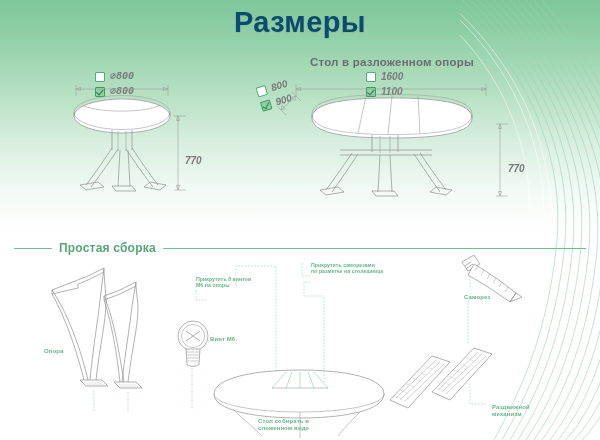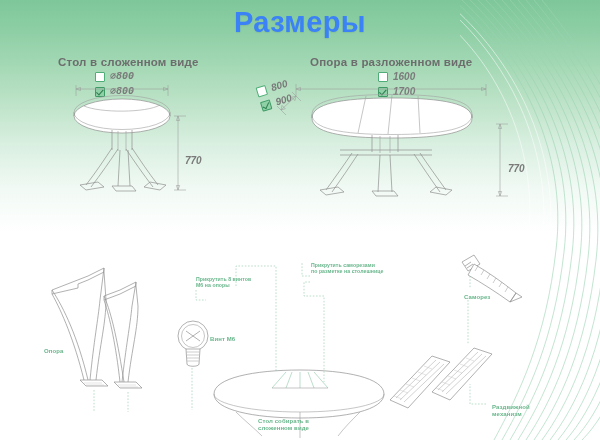--- a/index.html
+++ b/index.html
@@ -18,21 +18,21 @@
     background:linear-gradient(180deg,#7ec79a 0%,#8fcfa6 14%,#b6e0c2 40%,#d9efe0 62%,#f2faf5 82%,#ffffff 100%);
   }
   .bg-white-lower{
     position:absolute;left:0;top:232px;width:600px;height:208px;background:#ffffff;
   }
   .swoosh{position:absolute;right:0;top:0;width:140px;height:440px;pointer-events:none;}
 
   
   .title{
     position:absolute;left:0;top:6px;width:600px;text-align:center;
-    font-size:29px;font-weight:bold;color:#3b82f6;letter-spacing:.4px;
+    font-size:29px;font-weight:bold;color:#0c4a6e;letter-spacing:.4px;
     text-shadow:0 1px 1px rgba(120,170,140,.35);
   }
 
   
   .sec-head{
     position:absolute;font-size:11.5px;font-weight:bold;color:#6d6d6d;
     letter-spacing:.2px;white-space:nowrap;
   }
   #head-folded{left:58px;top:56px;}
   #head-unfolded{left:310px;top:56px;}
@@ -48,21 +48,21 @@
   .cbox.checked:after{
     content:"";position:absolute;left:1.5px;top:0px;width:3px;height:5.5px;
     border:solid #2e7d4f;border-width:0 1.4px 1.4px 0;transform:rotate(42deg);
   }
   .opt-label{
     font-size:10px;color:#7a7a7a;font-style:italic;font-weight:bold;
     white-space:nowrap;line-height:10px;
   }
   #opts-folded{left:95px;top:70px;font-family:Liberation Mono, monospace;}
   #opts-width{left:255px;top:86px;transform:rotate(-17deg);transform-origin:left top;}
-  #opts-unfolded{left:378px;top:70px;}
+  #opts-unfolded{left:366px;top:70px;}
 
   
   .dim{
     position:absolute;font-size:10px;color:#7a7a7a;font-style:italic;font-weight:bold;
     white-space:nowrap;
   }
   #dim-h-left{left:185px;top:155px;}
   #dim-h-right{left:508px;top:163px;}
 
   
@@ -118,22 +118,21 @@
     </g>
     <g fill="none" stroke="#ffffff" stroke-width="0.7" opacity="0.75">
       <path d="M-20 2 C 46 56, 94 146, 82 246 C 72 334, 46 390, 20 440"></path>
       <path d="M-13 2 C 53 58, 101 148, 89 248 C 79 336, 53 392, 27 440"></path>
       <path d="M-34 6 C 32 52, 80 142, 68 242 C 58 330, 32 386, 6 440"></path>
     </g>
   </svg>
 
   <div class="title">Размеры</div>
 
-  <div class="sec-head" id="head-folded">Стол в сложенном виде</div>
-  <div class="sec-head" id="head-unfolded">Опора в разложенном виде</div>
+  <div class="sec-head" id="head-unfolded">Стол в разложенном опоры</div>
 
   <div class="opt-group" id="opts-folded">
     <div class="opt-row">
       <span class="cbox"></span>
       <span class="opt-label">⌀800</span>
     </div>
     <div class="opt-row">
       <span class="cbox checked"></span>
       <span class="opt-label">⌀800</span>
     </div>
@@ -150,21 +149,21 @@
     </div>
   </div>
 
   <div class="opt-group" id="opts-unfolded">
     <div class="opt-row">
       <span class="cbox"></span>
       <span class="opt-label">1600</span>
     </div>
     <div class="opt-row">
       <span class="cbox checked"></span>
-      <span class="opt-label">1700</span>
+      <span class="opt-label">1100</span>
     </div>
   </div>
 
   <div class="dim" id="dim-h-left">770</div>
   <div class="dim" id="dim-h-right">770</div>
 
   <svg class="drawing" viewBox="0 0 600 440">
     <defs>
       <style>
         .ln{fill:none;stroke:#8f8f8f;stroke-width:0.7;}
@@ -341,20 +340,25 @@
       <path class="gdash" d="M470 276 L470 288"></path>
       <path class="gdash" d="M468 300 L468 344"></path>
       <path class="gdash" d="M94 390 L94 412"></path>
       <path class="gdash" d="M128 392 L128 412"></path>
       <path class="gdash" d="M192 368 L192 410"></path>
       <path class="gdash" d="M300 420 L300 424"></path>
       <path class="gdash" d="M486 404 L470 404 L470 384"></path>
     </g>
   </svg>
 
+  <div class="divider-wrap">
+    <div class="divider-line short"></div>
+    <div class="divider-title">Простая сборка</div>
+    <div class="divider-line"></div>
+  </div>
 
   <div class="note" id="note-screws">Прикрутить 8 винтов
 М6 на опоры</div>
   <div class="note" id="note-selftap">Прикрутить саморезами
 по разметке на столешнице</div>
 
   <div class="partlabel" id="label-opora">Опора</div>
   <div class="partlabel" id="label-vint">Винт М6</div>
   <div class="partlabel" id="label-samorez">Саморез</div>
   <div class="partlabel" id="label-mech">Раздвижной

